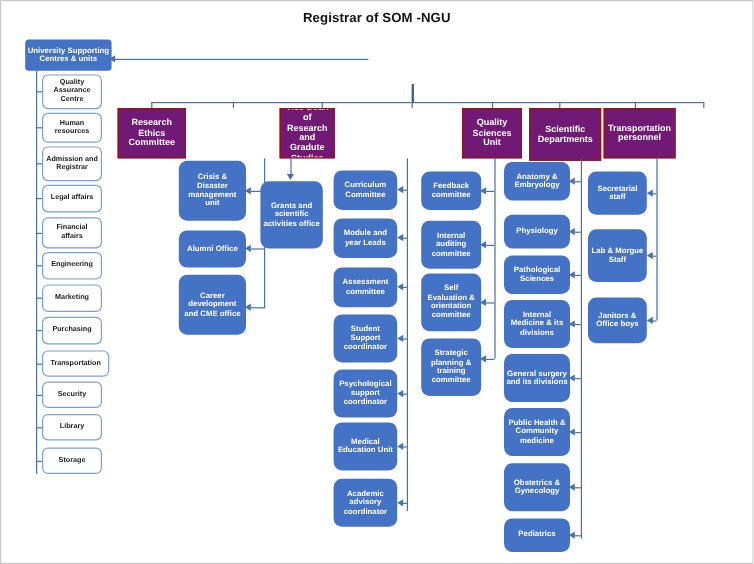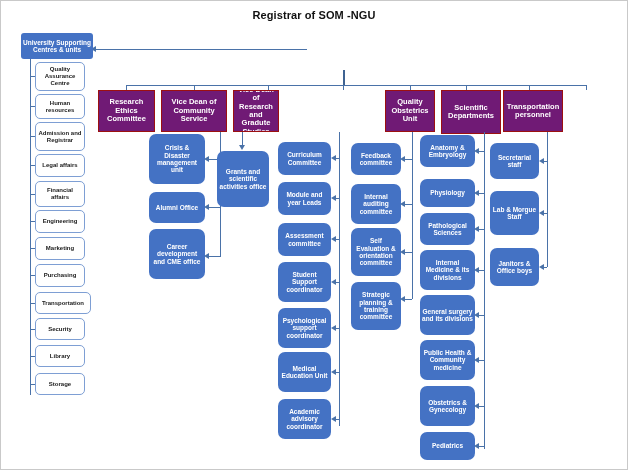--- a/index.html
+++ b/index.html
@@ -120,31 +120,28 @@
   <div class="ln lnv" style="left:342px;top:84px;height:5px;"></div>
   <div class="ln lnv" style="left:409px;top:84px;height:5px;"></div>
   <div class="ln lnv" style="left:465px;top:84px;height:5px;"></div>
   <div class="ln lnv" style="left:528px;top:84px;height:5px;"></div>
   <div class="ln lnv" style="left:585px;top:84px;height:5px;"></div>
 
   <div class="node red" style="left:97px;top:89px;width:57px;height:42px;font-size:7.5px;">
     <span>Research Ethics Committee</span>
   </div>
 
-  <div class="node red" style="left:160px;top:89px;width:66px;height:42px;font-size:7.5px;">
-    <span>Vice Dean of Community Service</span>
-  </div>
 
   <div class="node red" style="left:232px;top:89px;width:46px;height:42px;font-size:7.5px;">
     <span>Vice Dean of Research and Gradute Studies</span>
   </div>
 
 
   <div class="node red" style="left:384px;top:89px;width:50px;height:42px;font-size:7.5px;">
-    <span>Quality Obstetrics Unit</span>
+    <span>Quality Sciences Unit</span>
   </div>
 
   <div class="node red" style="left:440px;top:89px;width:60px;height:44px;font-size:7.5px;">
     <span>Scientific Departments</span>
   </div>
 
   <div class="node red" style="left:502px;top:89px;width:60px;height:42px;font-size:7.5px;">
     <span>Transportation personnel</span>
   </div>
 

